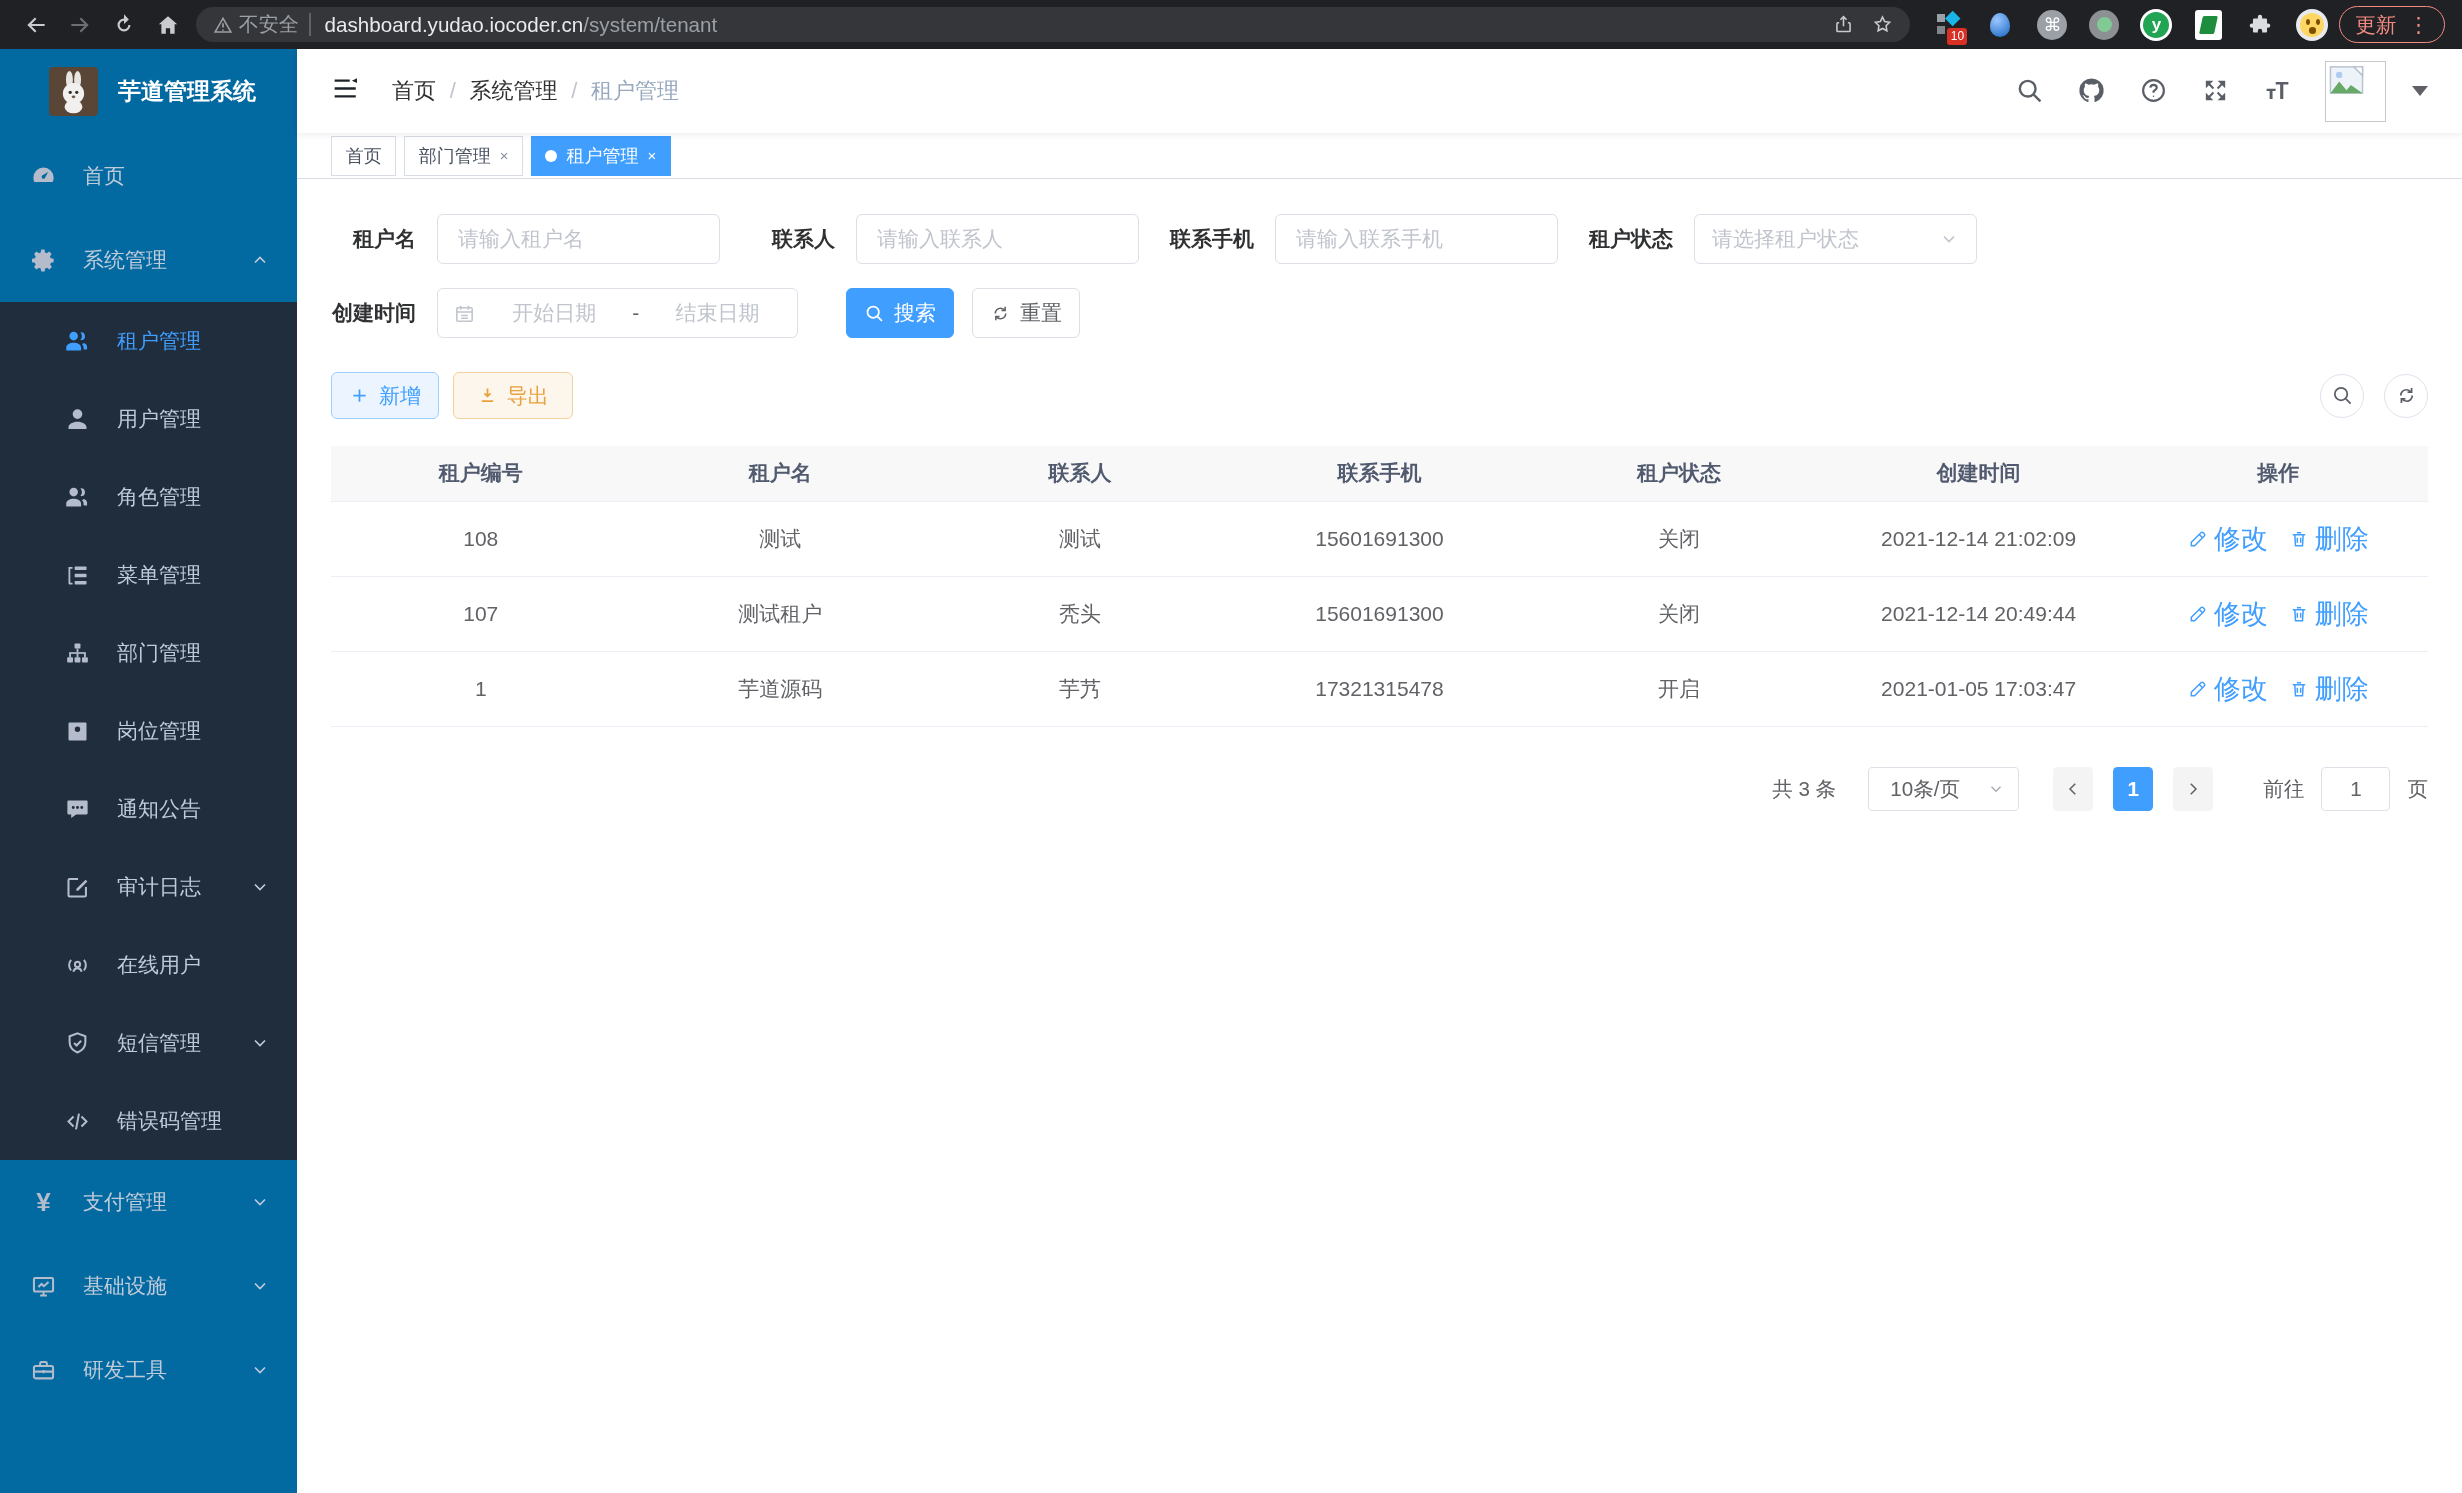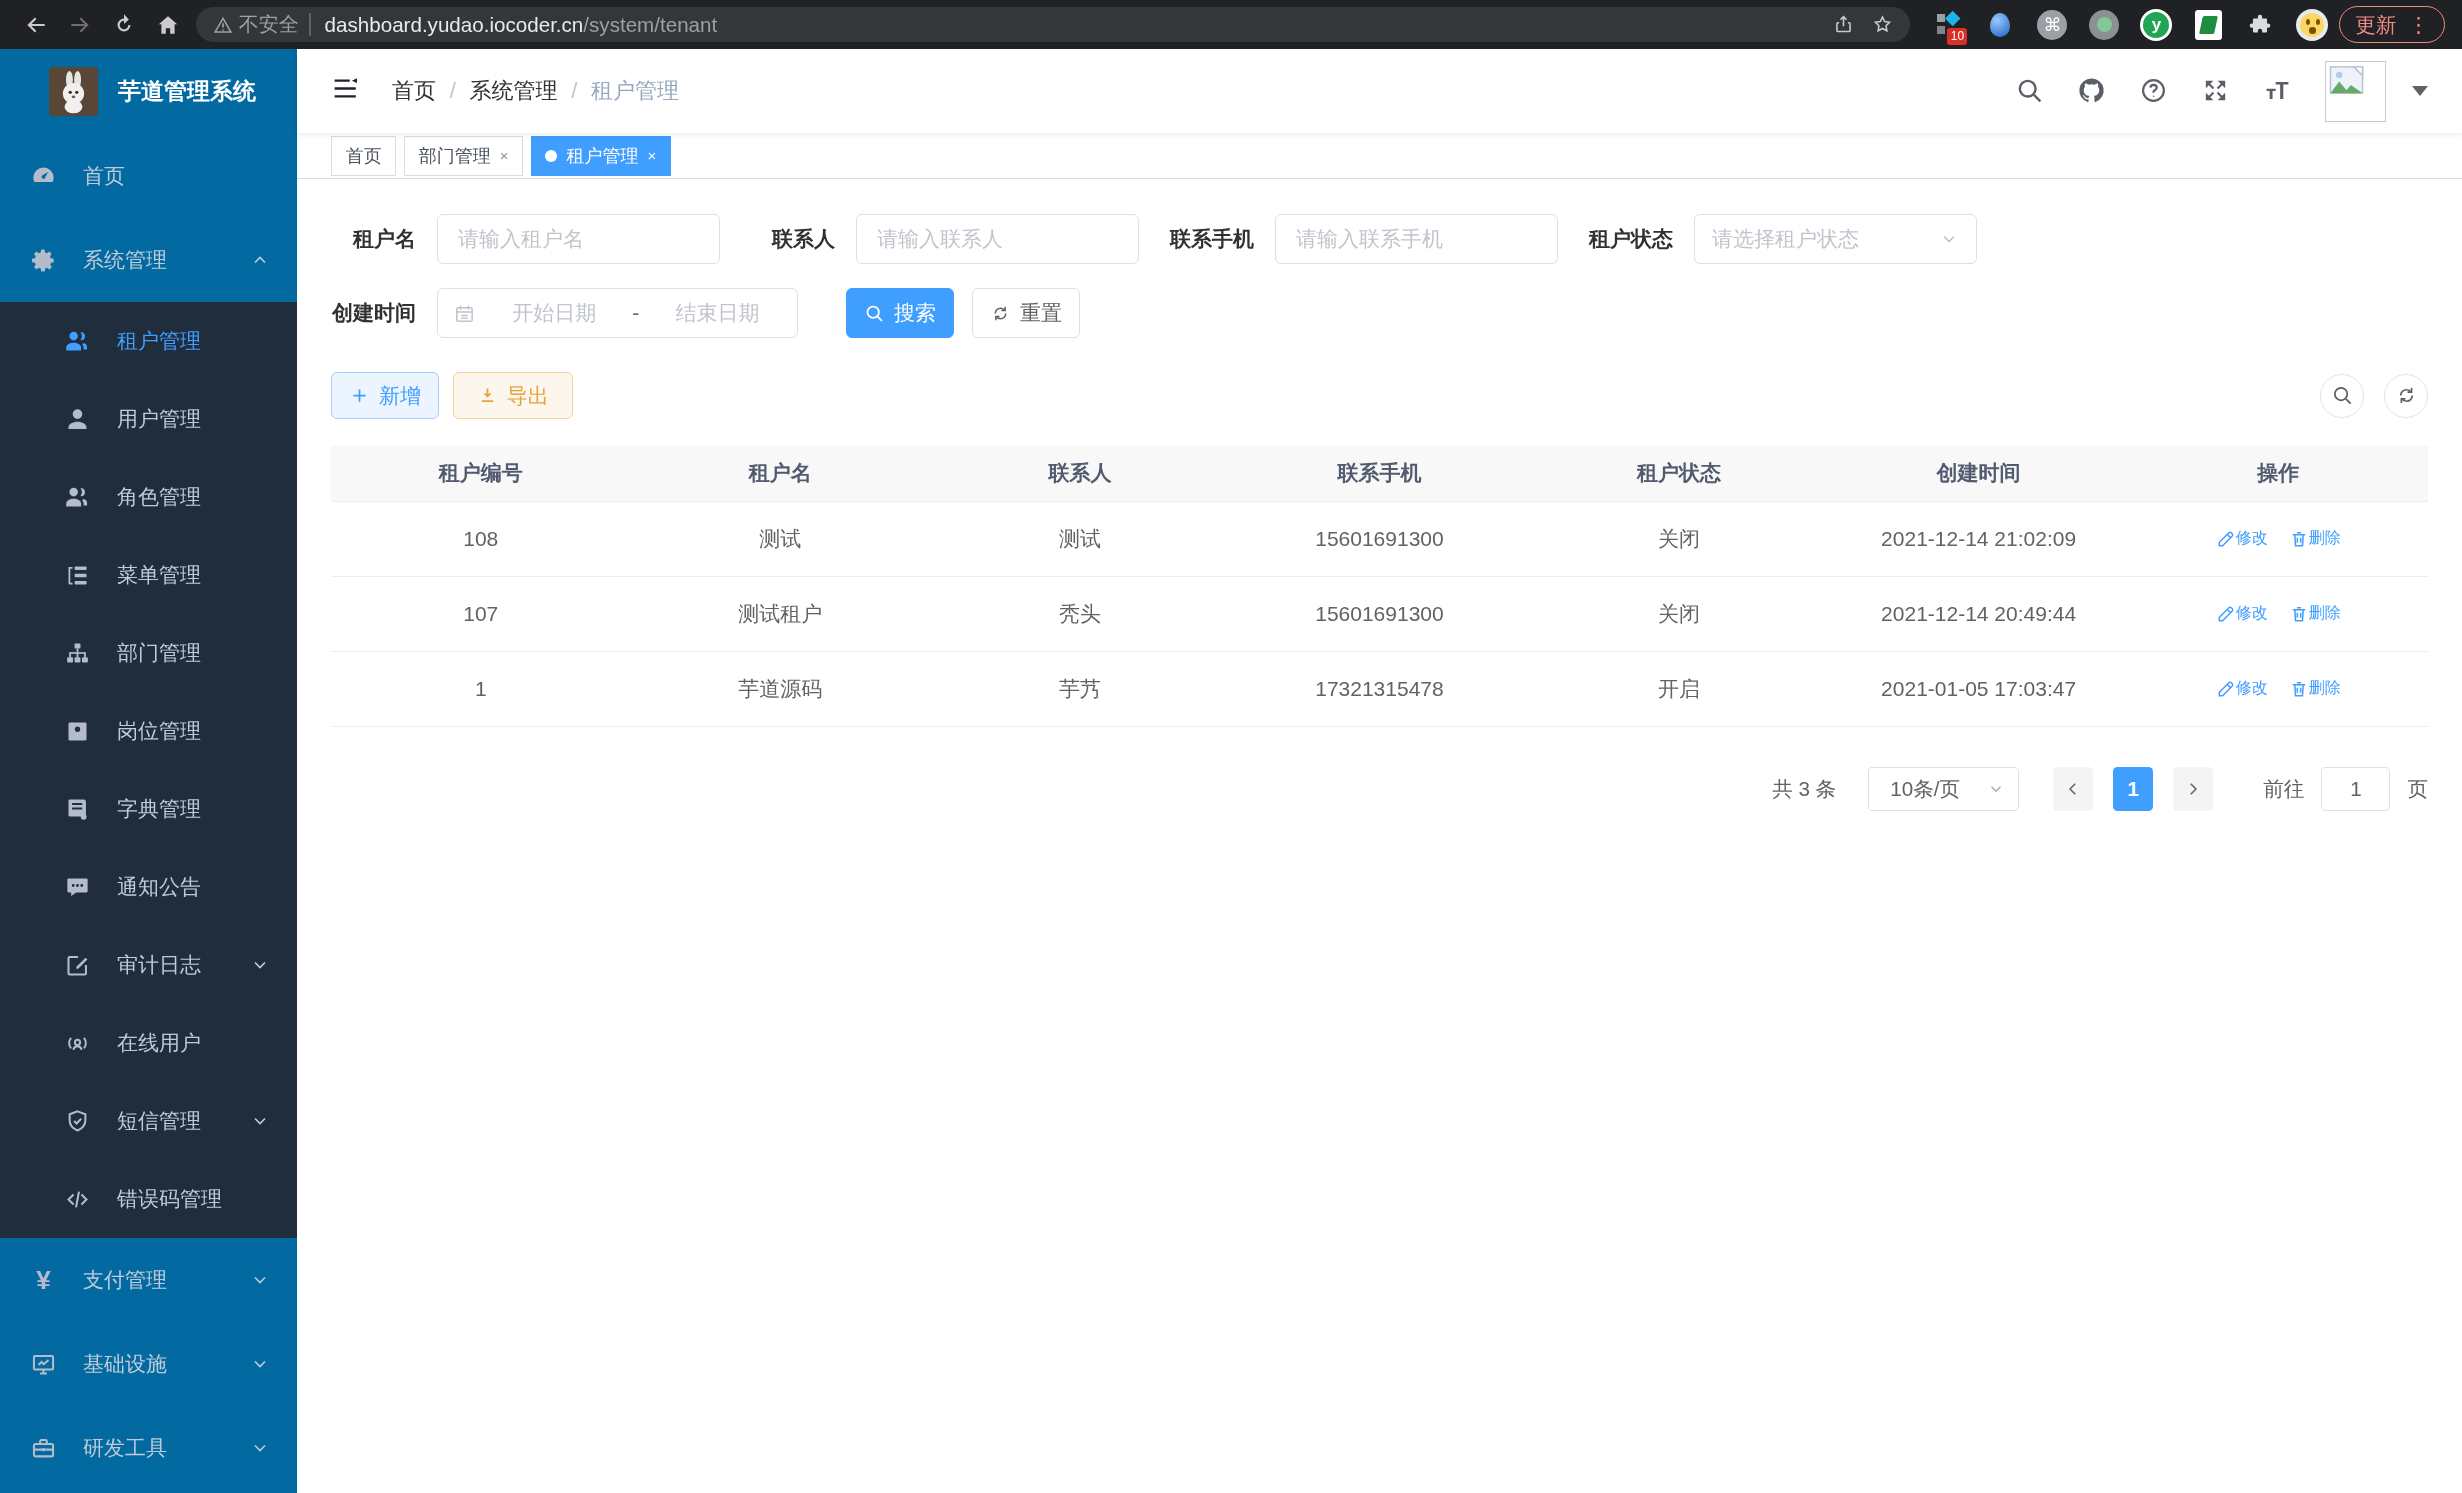--- a/index.html
+++ b/index.html
@@ -108,21 +108,21 @@
   .btn-add { width:108px; height:47px; background:#ecf5ff; border:1.5px solid #a0cfff; color:#409eff; }
   .btn-export { width:120px; height:47px; background:#fdf6ec; border:1.5px solid #f3d19e; color:#e6a23c; margin-left:13.7px; }
   .tool-right { margin-left:auto; display:flex; align-items:center; gap:20px; }
   .circle-btn { width:44px; height:44px; border-radius:50%; border:1.5px solid #dfe4ed; background:#fff; display:flex; align-items:center; justify-content:center; color:#5a5e66; cursor:pointer; }
   .circle-btn svg { width:23px; height:23px; }
 
   table.grid { width:100%; border-collapse:collapse; margin-top:27px; table-layout:fixed; }
   .grid th { height:55px; background:#f8f8f9; color:#515a6e; font-size:21px; font-weight:bold; border-bottom:1.5px solid #ebeef5; }
   .grid td { height:75px; text-align:center; font-size:21px; color:#606266; border-bottom:1.5px solid #ebeef5; background:#fff; }
   .op-links { display:flex; align-items:center; justify-content:center; gap:21px; }
-  .op-link { display:inline-flex; align-items:center; color:#409eff; cursor:pointer; font-size:16px; }
+  .op-link { display:inline-flex; align-items:center; gap:6px; color:#409eff; cursor:pointer; font-size:27px; }
   .op-link svg { width:20px; height:20px; }
 
   .pager { margin-top:40px; display:flex; align-items:center; justify-content:flex-end; font-size:20.6px; color:#606266; }
   .pg-total { margin-right:32px; }
   .pg-size { width:151px; height:44px; border:1.5px solid #dcdfe6; border-radius:4.6px; display:flex; align-items:center; padding:0 13.7px 0 21px; margin-right:34px; cursor:pointer; }
   .pg-size span { flex:1; color:#606266; }
   .pg-size svg { width:18px; height:18px; color:#a8abb2; }
   .pg-btn { width:40px; height:44px; border-radius:4.6px; background:#f4f4f5; color:#606266; display:flex; align-items:center; justify-content:center; cursor:pointer; }
   .pg-btn svg { width:18px; height:18px; }
   .pg-page { width:40px; height:44px; border-radius:4.6px; background:#409eff; color:#fff; display:flex; align-items:center; justify-content:center; margin:0 20px; font-weight:bold; cursor:pointer; }
@@ -295,27 +295,20 @@
                 <path d="M4.6 10.8h14.8v1.5H4.6z"></path>
                 <path d="M4.6 11.5h1.6v3.9H4.6zM11.2 11.5h1.6v3.9h-1.6zM17.8 11.5h1.6v3.9h-1.6z"></path>
               </svg>
             <span class="lbl">部门管理</span>
           </div>
           <div class="mi">
             <svg class="ic" viewBox="0 0 24 24" fill="currentColor">
                 <path d="M5 4h14a1 1 0 011 1v14a1 1 0 01-1 1H5a1 1 0 01-1-1V5a1 1 0 011-1zm7 3.6a2.4 2.4 0 100 4.8 2.4 2.4 0 000-4.8zM7.6 17c.6-2.2 2.3-3.4 4.4-3.4s3.8 1.2 4.4 3.4z"></path>
               </svg>
             <span class="lbl">岗位管理</span>
-          </div>
-          <div class="mi">
-            <svg class="ic" viewBox="0 0 24 24" fill="currentColor">
-                <path d="M5 3h12.5a2 2 0 012 2v13.6a.5.5 0 01-.8.4 3.6 3.6 0 00-2.2-.8H5a1 1 0 01-1-1V4a1 1 0 011-1zm2.2 3.2V8h9V6.2zm0 4V12h9v-1.8z"></path>
-                <circle cx="17.5" cy="18.5" r="2.6"></circle>
-              </svg>
-            <span class="lbl">字典管理</span>
           </div>
           <div class="mi">
             <svg class="ic" viewBox="0 0 24 24" fill="currentColor">
                 <path d="M4 4h16a1 1 0 011 1v10.4a1 1 0 01-1 1h-9.2L6.4 19.6v-3.2H4a1 1 0 01-1-1V5a1 1 0 011-1zm4.2 4.9a1.3 1.3 0 100 2.6 1.3 1.3 0 000-2.6zm3.8 0a1.3 1.3 0 100 2.6 1.3 1.3 0 000-2.6zm3.8 0a1.3 1.3 0 100 2.6 1.3 1.3 0 000-2.6z"></path>
               </svg>
             <span class="lbl">通知公告</span>
           </div>
           <div class="mi">
             <svg class="ic" viewBox="0 0 24 24" fill="none" stroke="currentColor" stroke-width="1.8">
                 <path d="M12.5 4.5H5a1 1 0 00-1 1V19a1 1 0 001 1h13.5a1 1 0 001-1v-7.5"></path>

